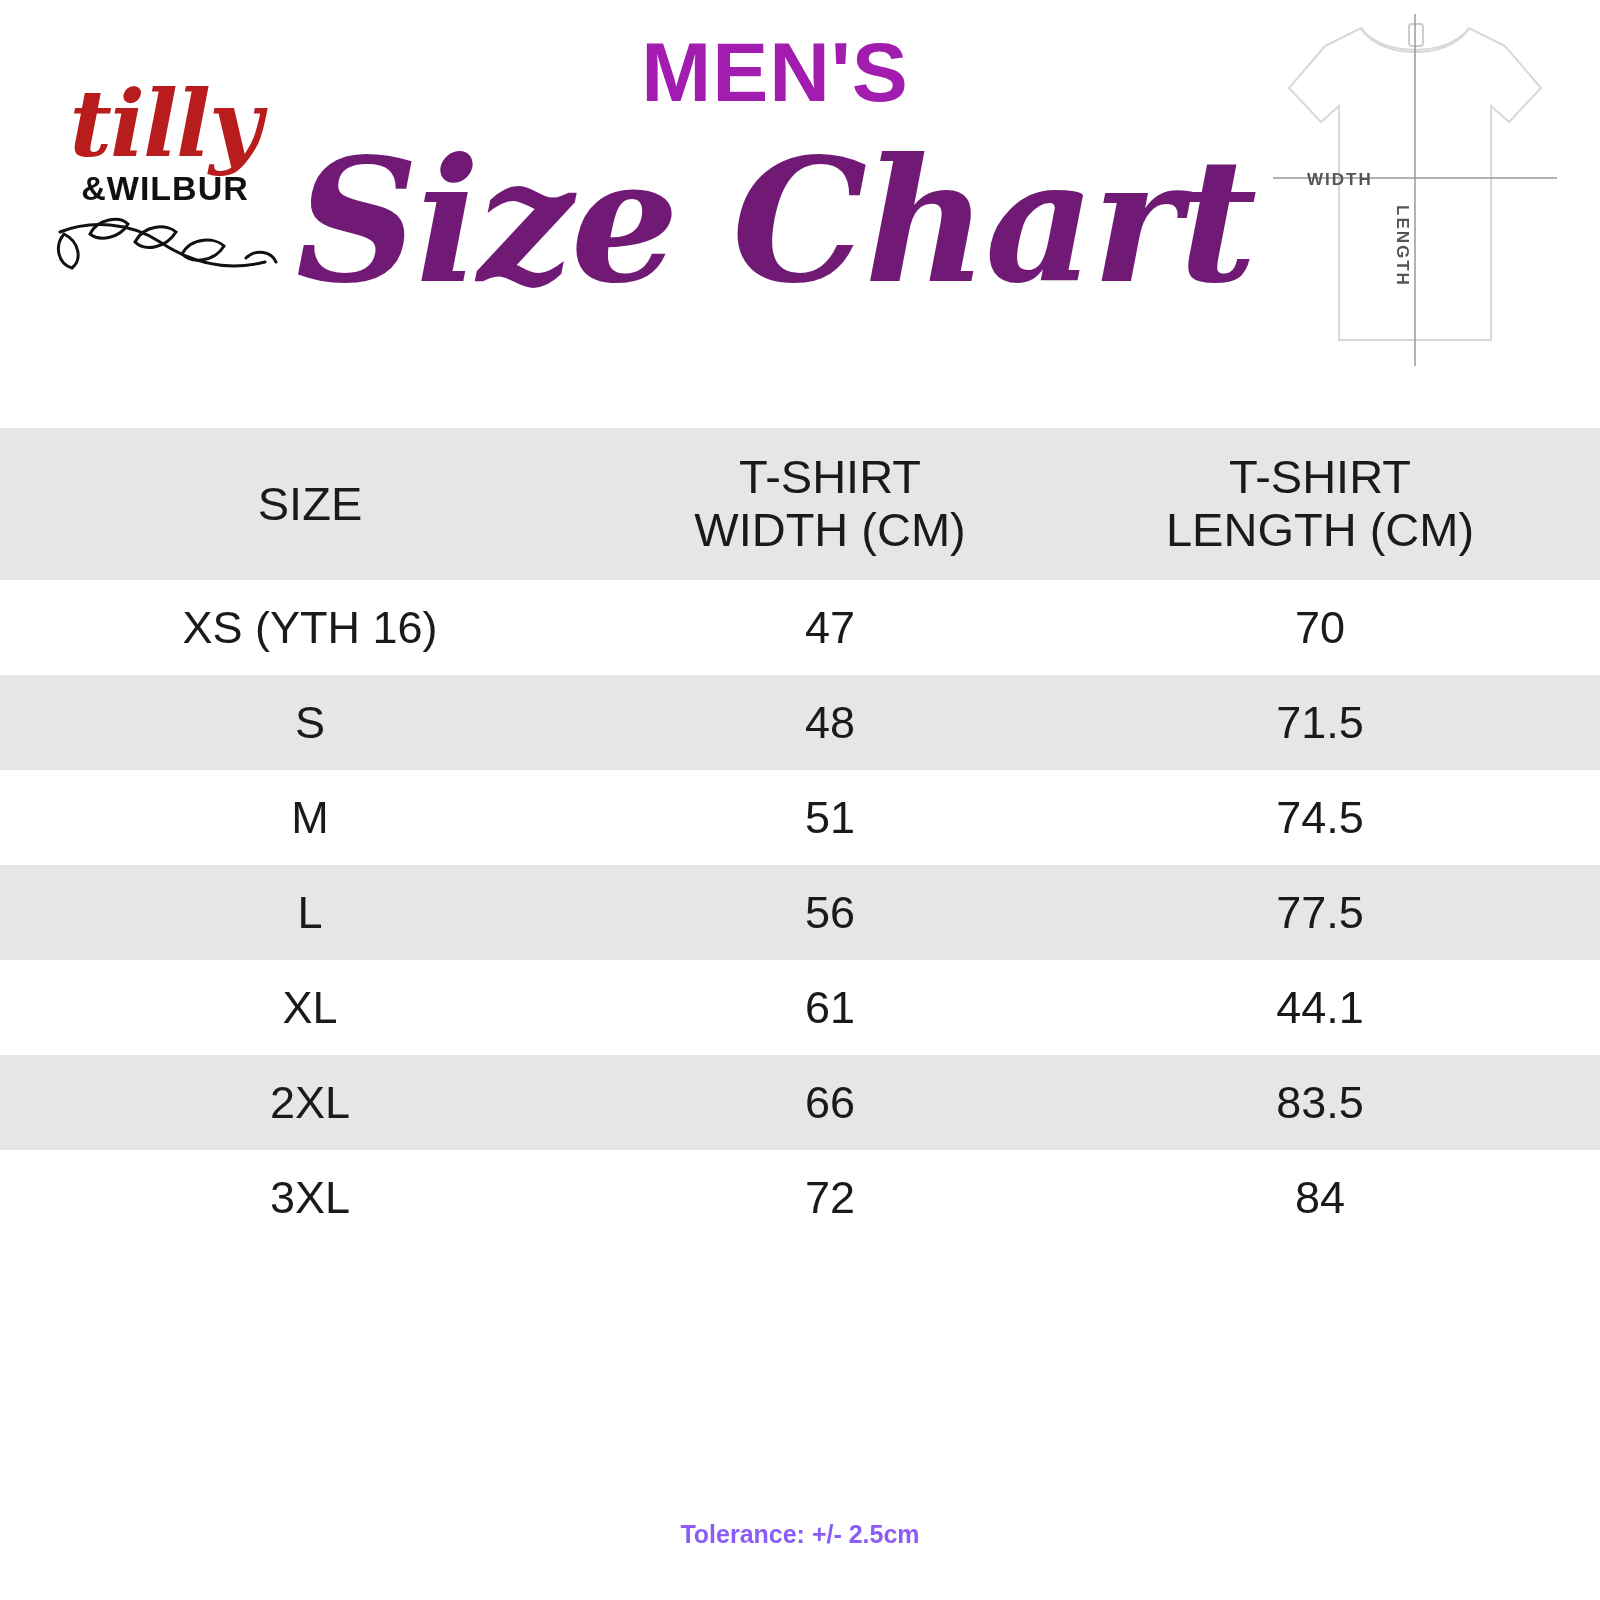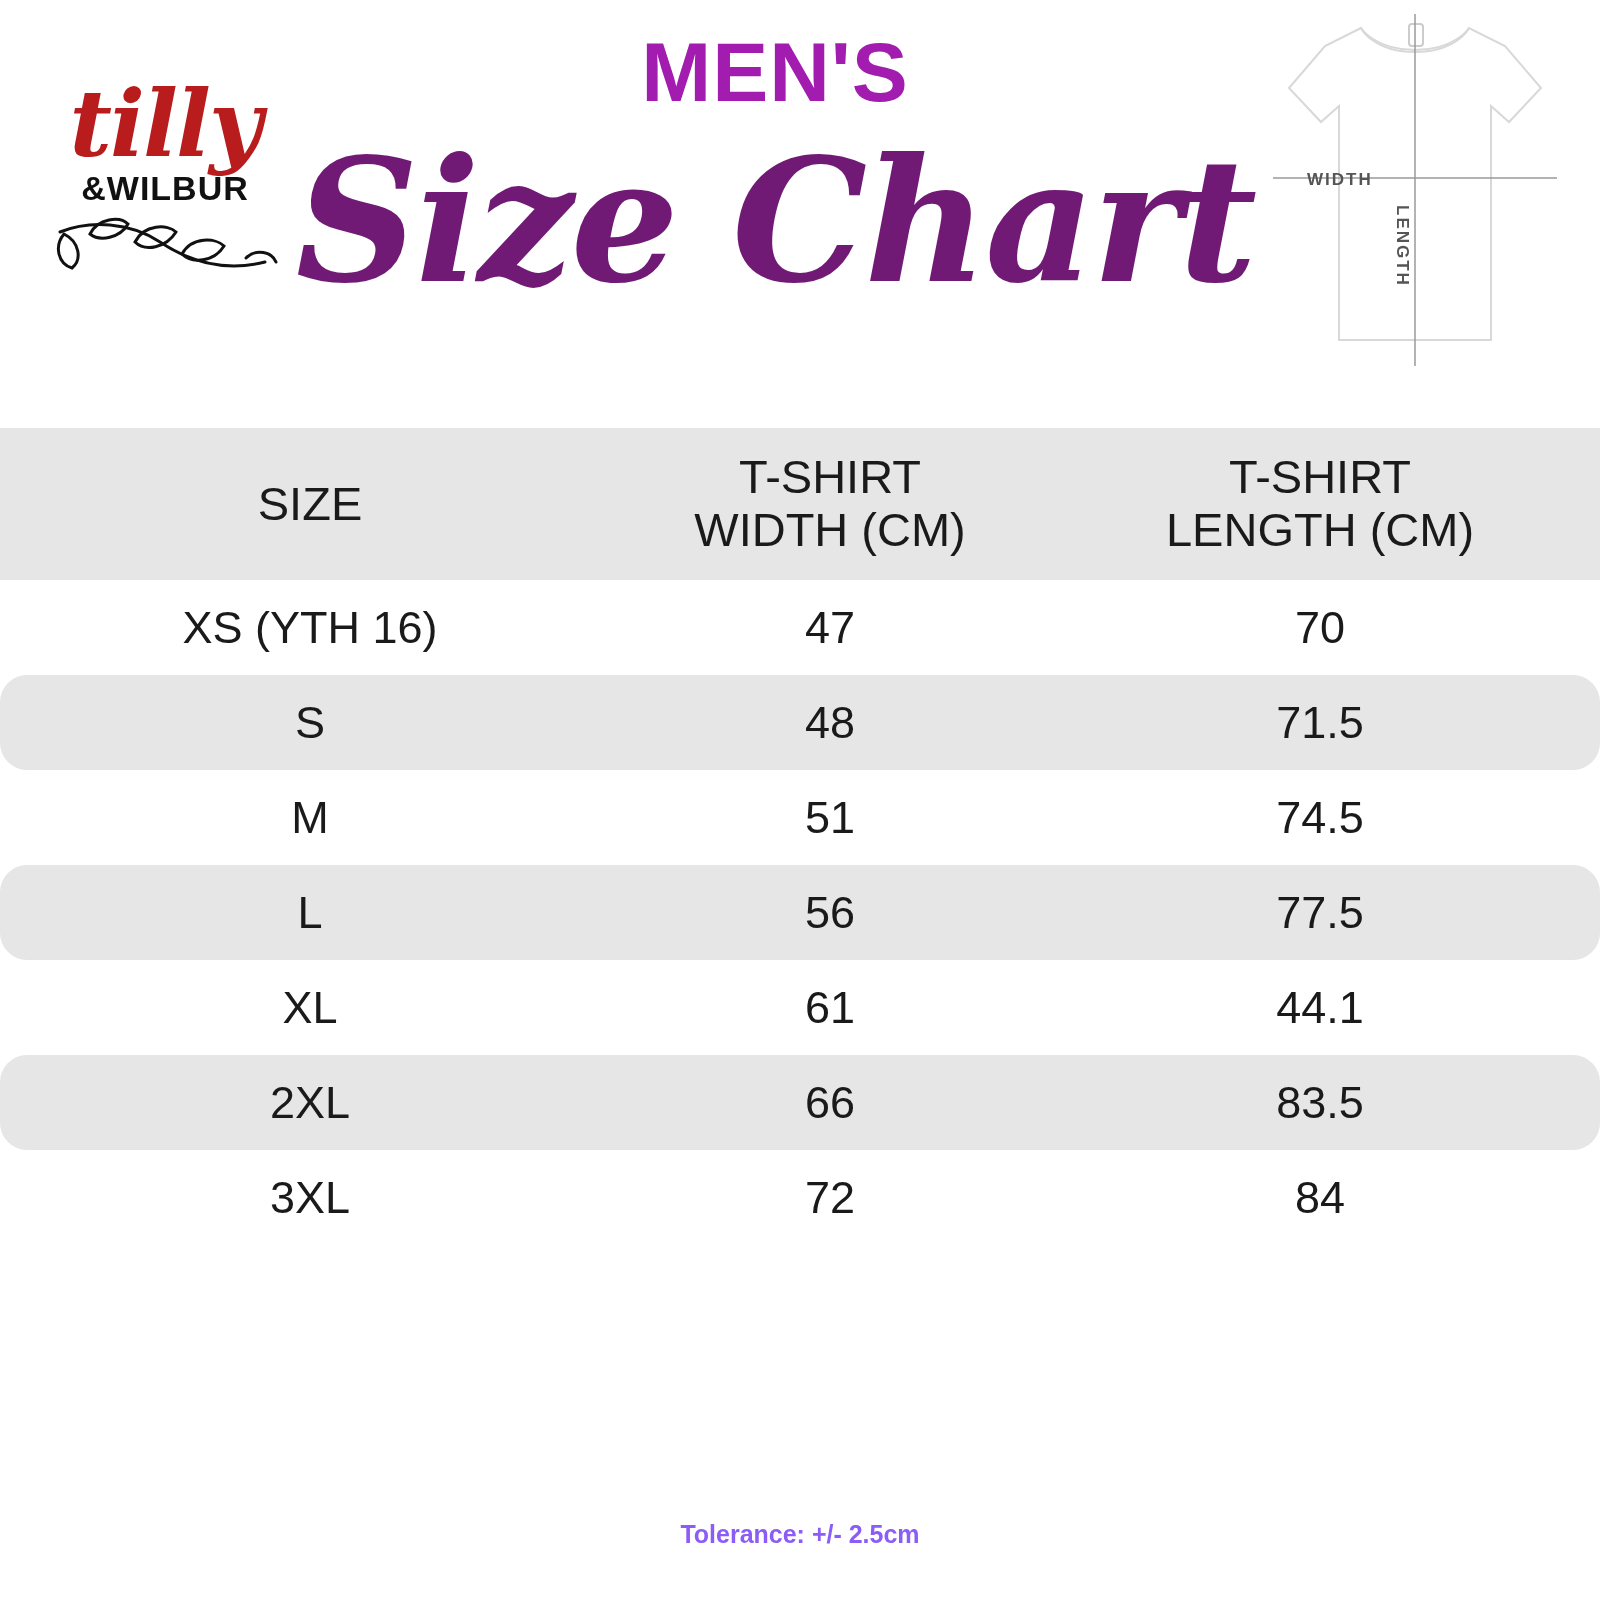--- a/index.html
+++ b/index.html
@@ -131,21 +131,20 @@
     height: 152px;
   }
   .row.head .cell {
     font-size: 47px;
     line-height: 1.12;
     font-weight: normal;
   }
 
   .row.data {
     height: 95px;
-    border-radius: 27px;
   }
   .row.data .cell {
     font-size: 45px;
   }
 
   .footnote {
     position: absolute;
     top: 1520px;
     left: 0;
     width: 1600px;

